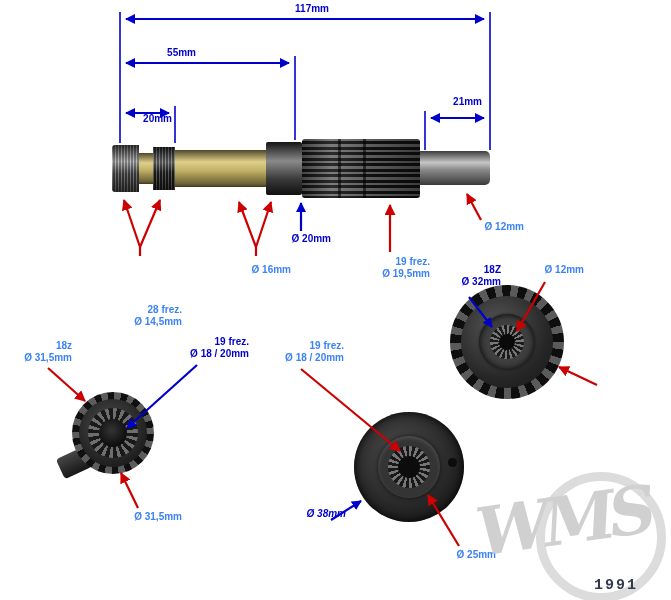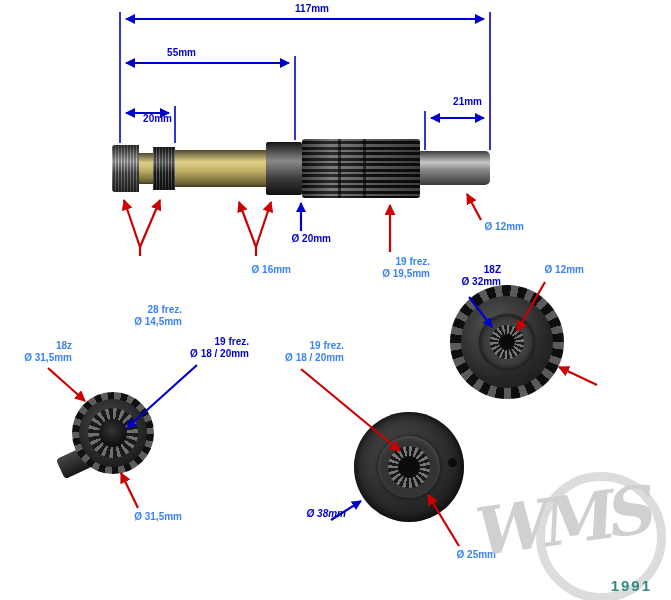--- a/index.html
+++ b/index.html
@@ -55,21 +55,21 @@
   .hub2-hub{inset:24px;background:#343434;box-shadow:0 0 5px rgba(0,0,0,.65), inset 0 2px 4px rgba(255,255,255,.14);}
   .hub2-splines{inset:34px;background:repeating-conic-gradient(#767676 0deg 9deg,#181818 9deg 19deg);}
   .hub2-bore{inset:44px;background:#0c0c0c;}
   .hub2-hole{position:absolute;right:7px;top:46px;width:9px;height:9px;border-radius:50%;background:#0c0c0c;}
 
   
   .watermark{position:absolute;left:478px;top:468px;width:192px;height:130px;opacity:.85;}
   .wm-ring{position:absolute;right:4px;top:4px;width:112px;height:112px;border:9px solid #d6d6d6;border-radius:50%;}
   .wm-text{position:absolute;left:-2px;top:14px;font-family:"DejaVu Serif", serif;font-style:italic;font-weight:bold;
     font-size:66px;color:#c8c8c8;letter-spacing:-7px;transform:rotate(-8deg);}
-  .wm-year{position:absolute;right:18px;bottom:4px;font-size:15px;font-weight:bold;color:#0f766e;letter-spacing:2px;}
+  .wm-year{position:absolute;right:32px;bottom:4px;font-size:15px;font-weight:bold;color:#0f172a;letter-spacing:2px;font-family:Liberation Mono, monospace;}
 </style>
 </head>
 <body>
 
 <div class="canvas">
 
   <div class="shaft-part spline-knurl-light" style="left:112px;top:145px;width:27px;height:47px;"></div>
   <div class="shaft-part brass" style="left:139px;top:153px;width:14px;height:31px;"></div>
   <div class="shaft-part spline-knurl-dark" style="left:153px;top:147px;width:22px;height:43px;"></div>
   <div class="shaft-part brass" style="left:175px;top:150px;width:91px;height:37px;"></div>

